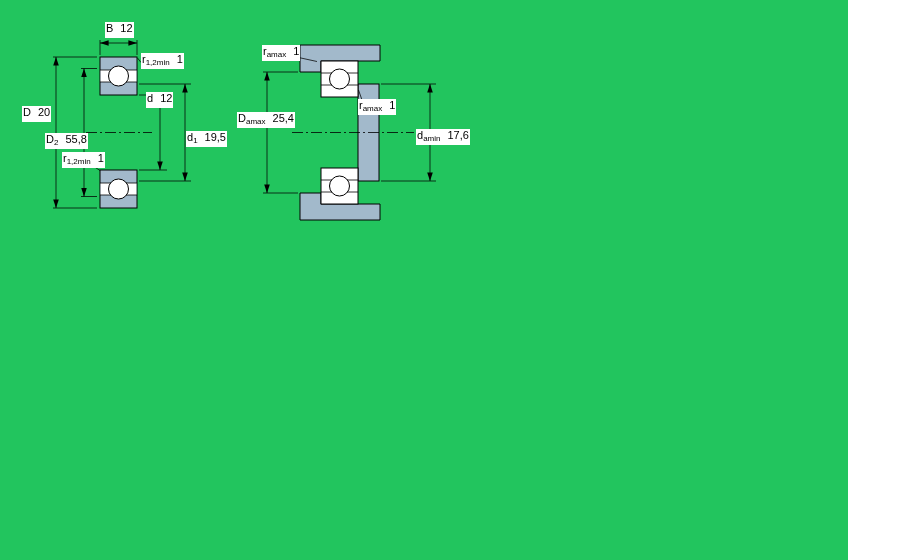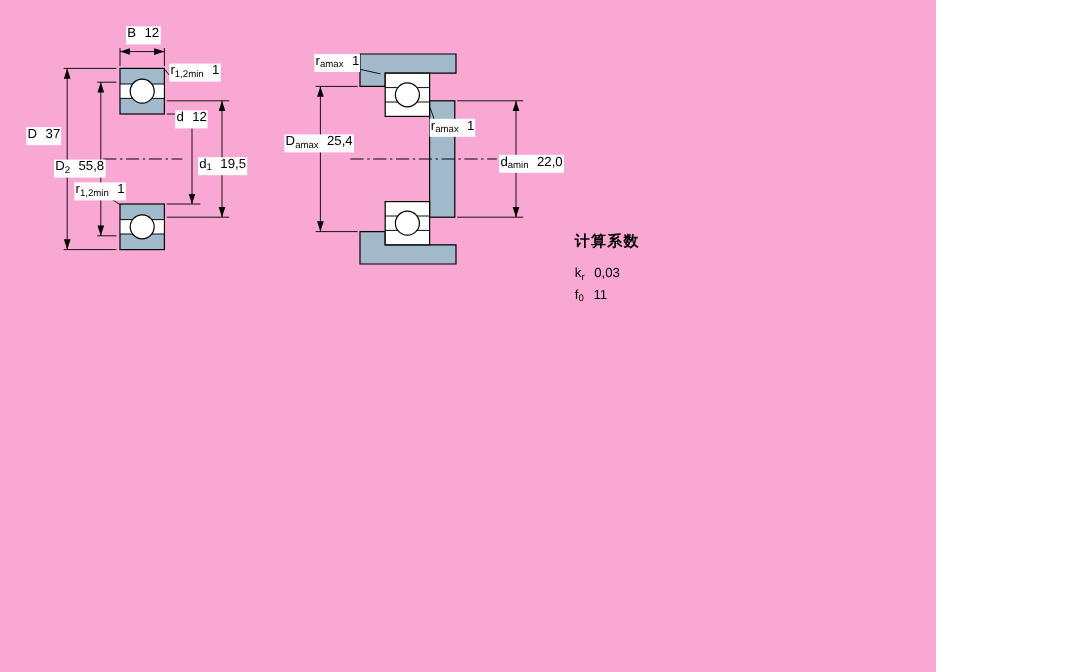--- a/index.html
+++ b/index.html
@@ -1,16 +1,16 @@
 <!DOCTYPE html>
 <html><head>
 <meta charset="utf-8">
 <style>
   html,body{margin:0;padding:0;background:#ffffff}
-  .page{position:relative;width:780px;height:560px;background:#f9a8d4;
+  .page{position:relative;width:848px;height:560px;background:#22c55e;
         font-family:"Liberation Sans","DejaVu Sans",sans-serif;color:#000;overflow:hidden}
   .page svg{position:absolute;left:0;top:0;display:block}
   .dim-label{position:absolute;font-size:11px;line-height:13px;white-space:nowrap;
              background:#ffffff;padding:0 1px}
   .dim-label sub{font-size:8px;vertical-align:-2px}
   .dim-label .val{margin-left:7px}
   .factors{position:absolute;left:479px;top:193px}
   .factors-title{font-size:12.5px;font-weight:bold;letter-spacing:1px}
   .factor-row{font-size:11px;line-height:13px;margin-top:3px}
   .factor-row.first{margin-top:12px}
@@ -105,58 +105,49 @@
 
   <div class="dim-label" style="left:105px;top:22px">
     <span><span>B</span><sub></sub></span><span class="val">12</span>
   </div>
 
   <div class="dim-label" style="left:141px;top:53px">
     <span><span>r</span><sub>1,2min</sub></span><span class="val">1</span>
   </div>
 
   <div class="dim-label" style="left:22px;top:106px">
-    <span><span>D</span><sub></sub></span><span class="val">37</span>
+    <span><span>D</span><sub></sub></span><span class="val">20</span>
   </div>
 
   <div class="dim-label" style="left:45px;top:133px">
     <span><span>D</span><sub>2</sub></span><span class="val">55,8</span>
   </div>
 
   <div class="dim-label" style="left:62px;top:152px">
     <span><span>r</span><sub>1,2min</sub></span><span class="val">1</span>
   </div>
 
   <div class="dim-label" style="left:146px;top:92px">
     <span><span>d</span><sub></sub></span><span class="val">12</span>
   </div>
 
-  <div class="dim-label" style="left:165px;top:131px">
+  <div class="dim-label" style="left:186px;top:131px">
     <span><span>d</span><sub>1</sub></span><span class="val">19,5</span>
   </div>
 
   <div class="dim-label" style="left:262px;top:45px">
     <span><span>r</span><sub>amax</sub></span><span class="val">1</span>
   </div>
 
   <div class="dim-label" style="left:237px;top:112px">
     <span><span>D</span><sub>amax</sub></span><span class="val">25,4</span>
   </div>
 
   <div class="dim-label" style="left:358px;top:99px">
     <span><span>r</span><sub>amax</sub></span><span class="val">1</span>
   </div>
 
   <div class="dim-label" style="left:416px;top:129px">
-    <span><span>d</span><sub>amin</sub></span><span class="val">22,0</span>
+    <span><span>d</span><sub>amin</sub></span><span class="val">17,6</span>
   </div>
 
-  <div class="factors">
-    <div class="factors-title">计算系数</div>
-    <div class="factor-row first">
-      <span><span>k</span><sub>r</sub></span><span class="val">0,03</span>
-    </div>
-    <div class="factor-row">
-      <span><span>f</span><sub>0</sub></span><span class="val">11</span>
-    </div>
-  </div>
 
 </div>
 
 </body></html>

